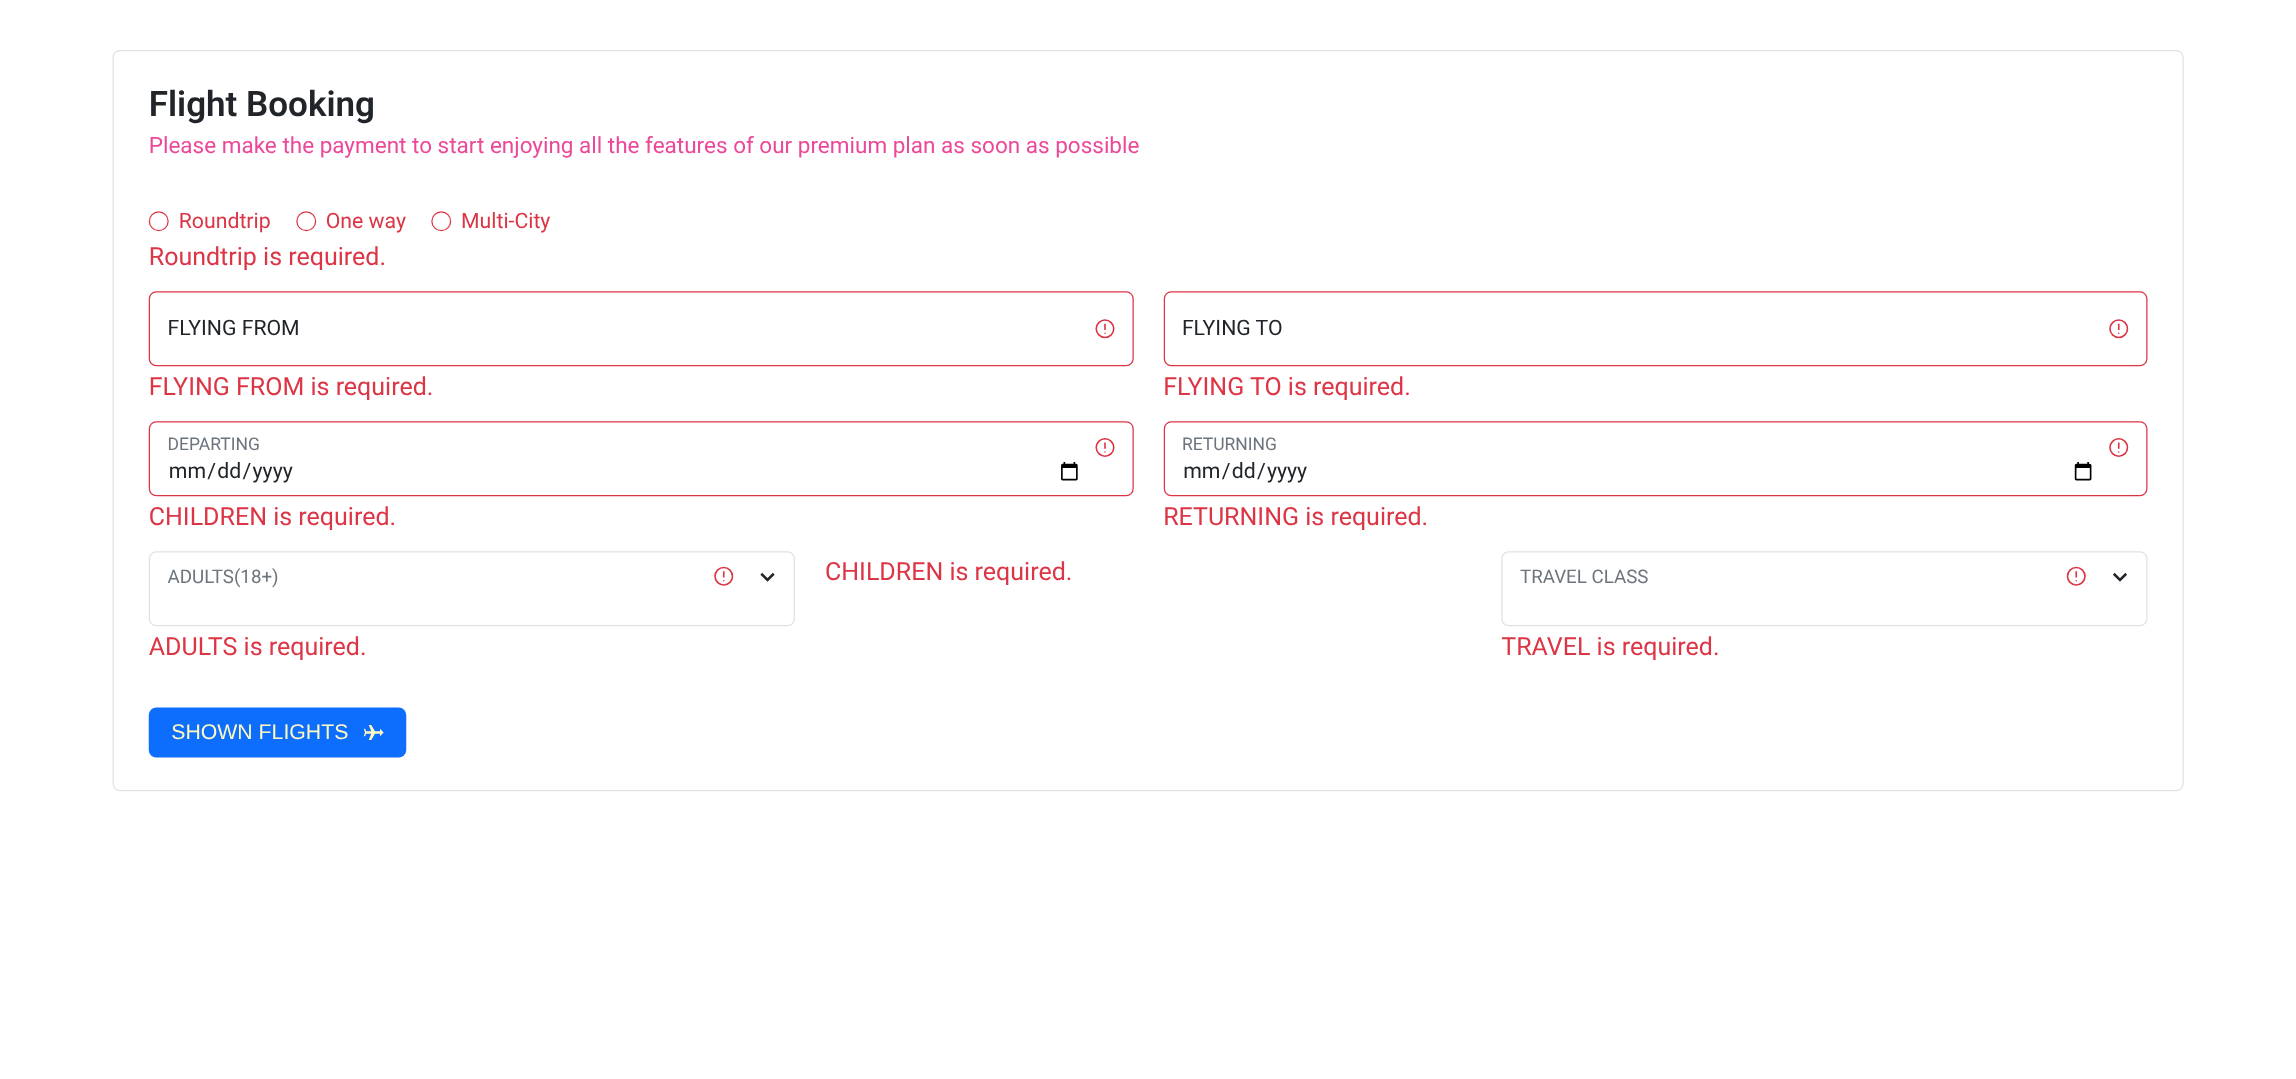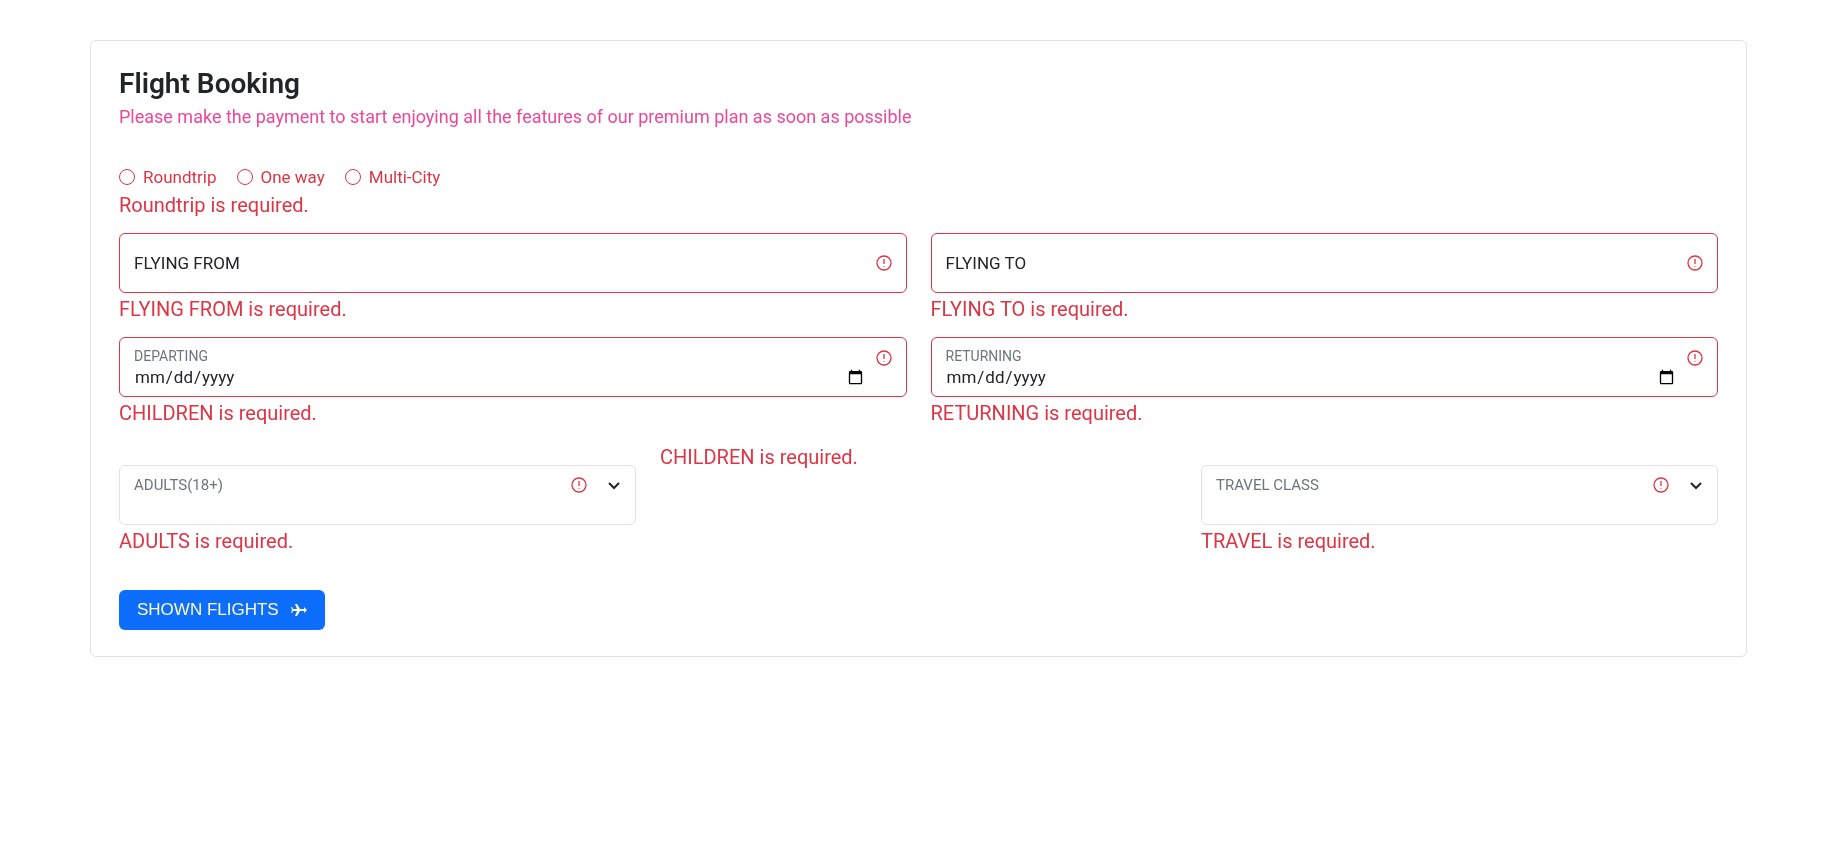--- a/index.html
+++ b/index.html
@@ -124,21 +124,20 @@
       margin-left: 10px;
     }
     .select-wrap {
       border: 1px solid #dee2e6;
       border-radius: 6px;
       padding: 10px 14px 30px 14px;
       display: flex;
       align-items: center;
       min-height: 60px;
       position: relative;
-      margin-top: 24px;
     }
     .select-label {
       font-size: 15px;
       color: #6c757d;
       flex: 1;
     }
     .select-icons {
       display: flex;
       align-items: center;
       gap: 10px;

